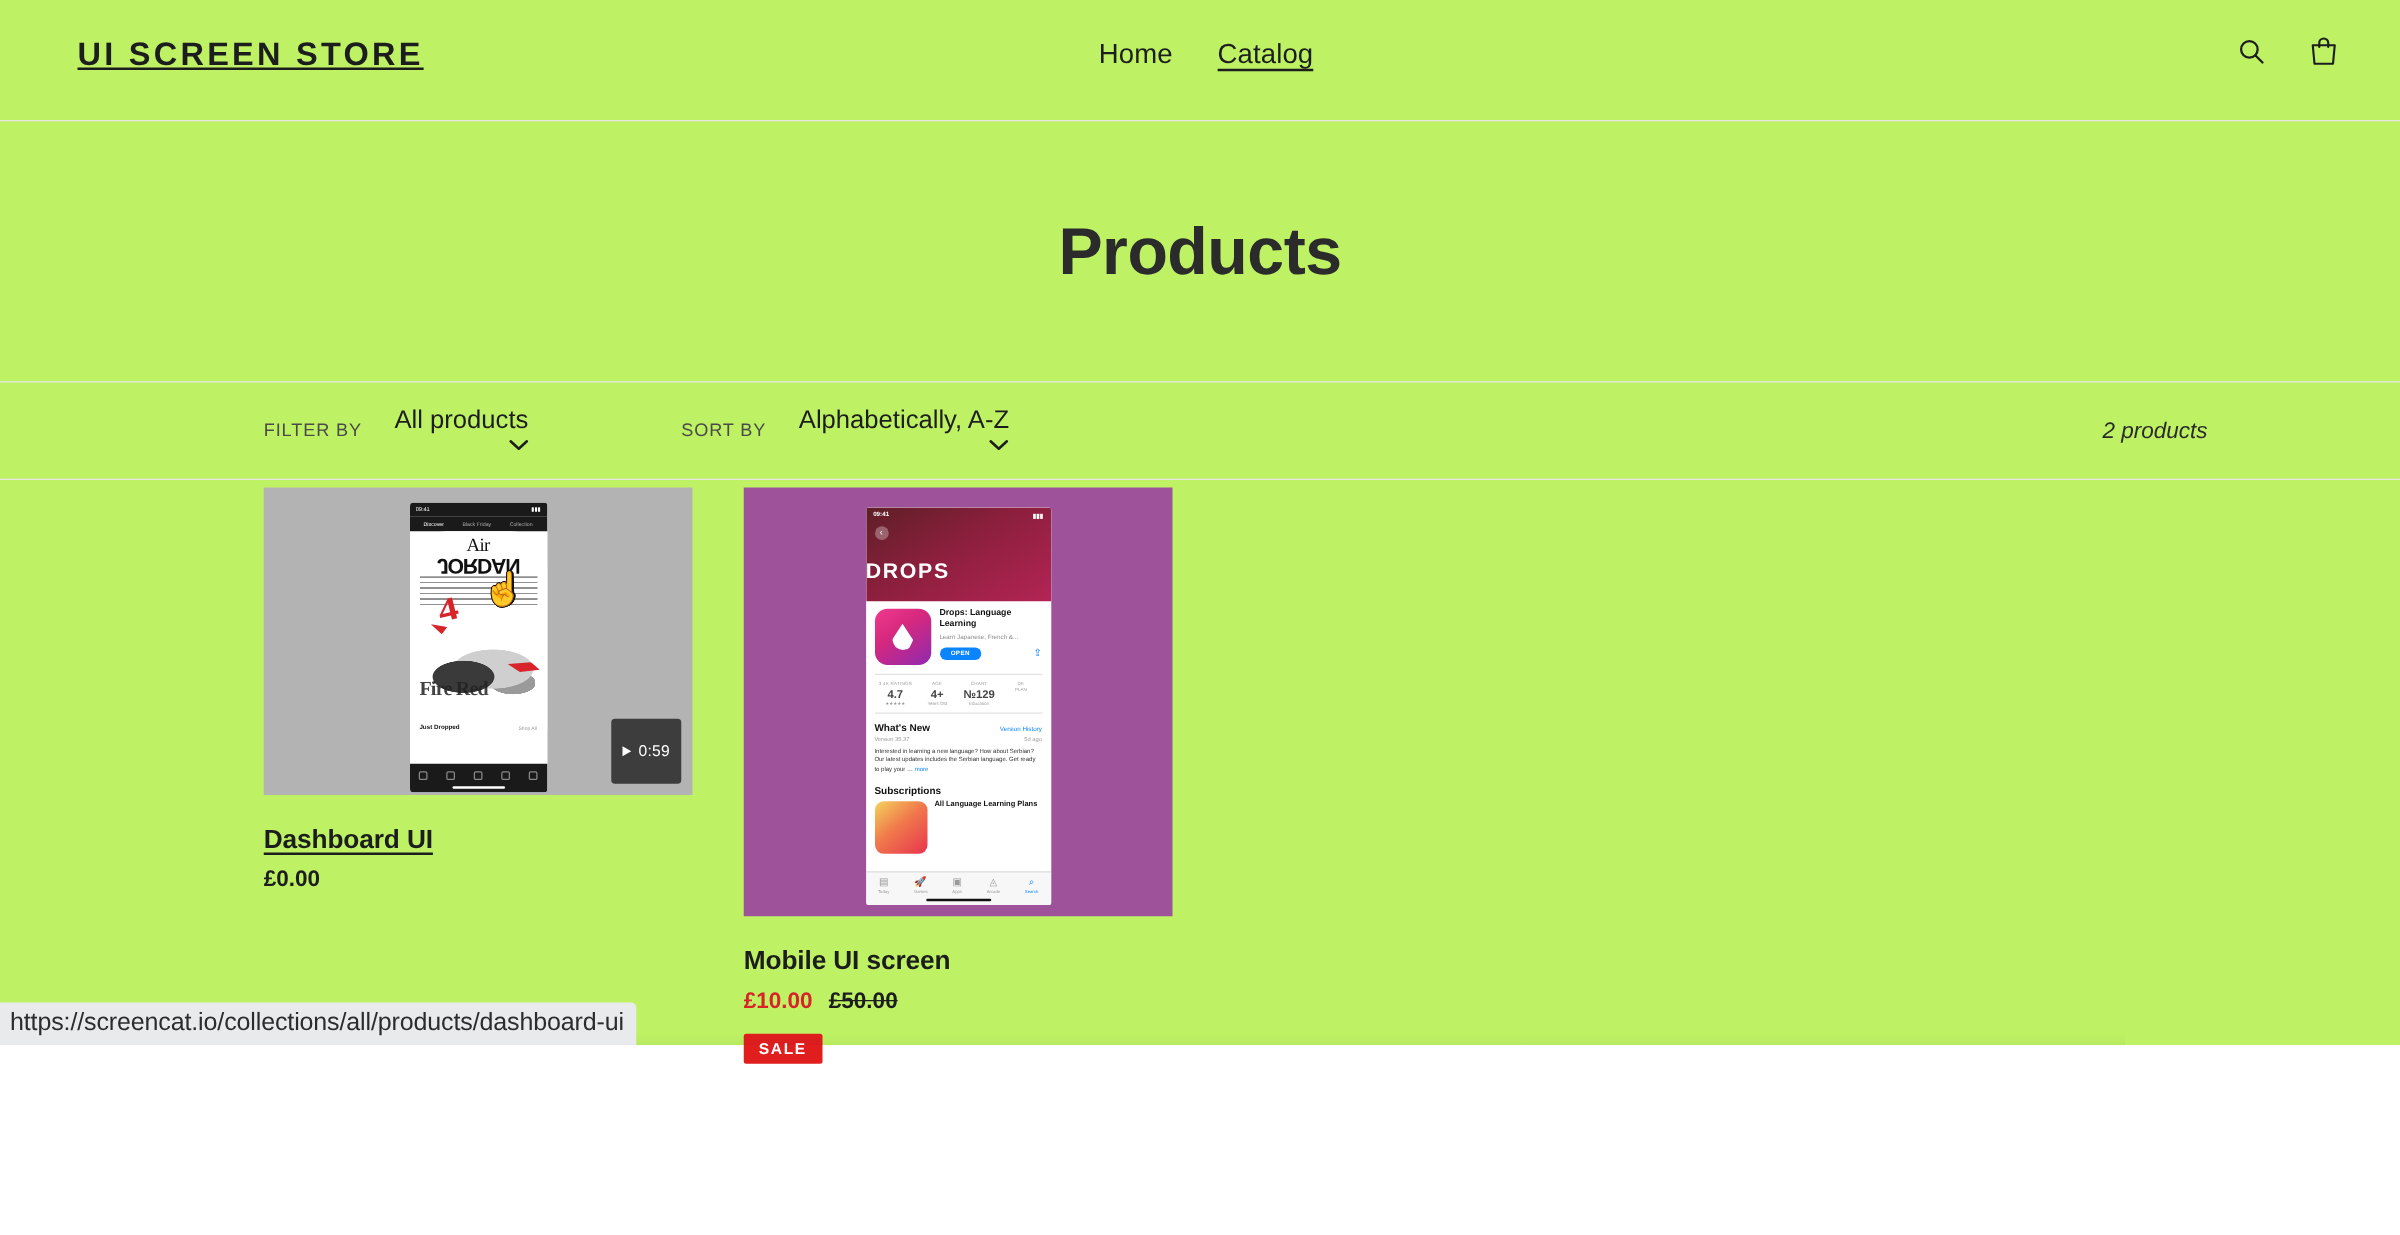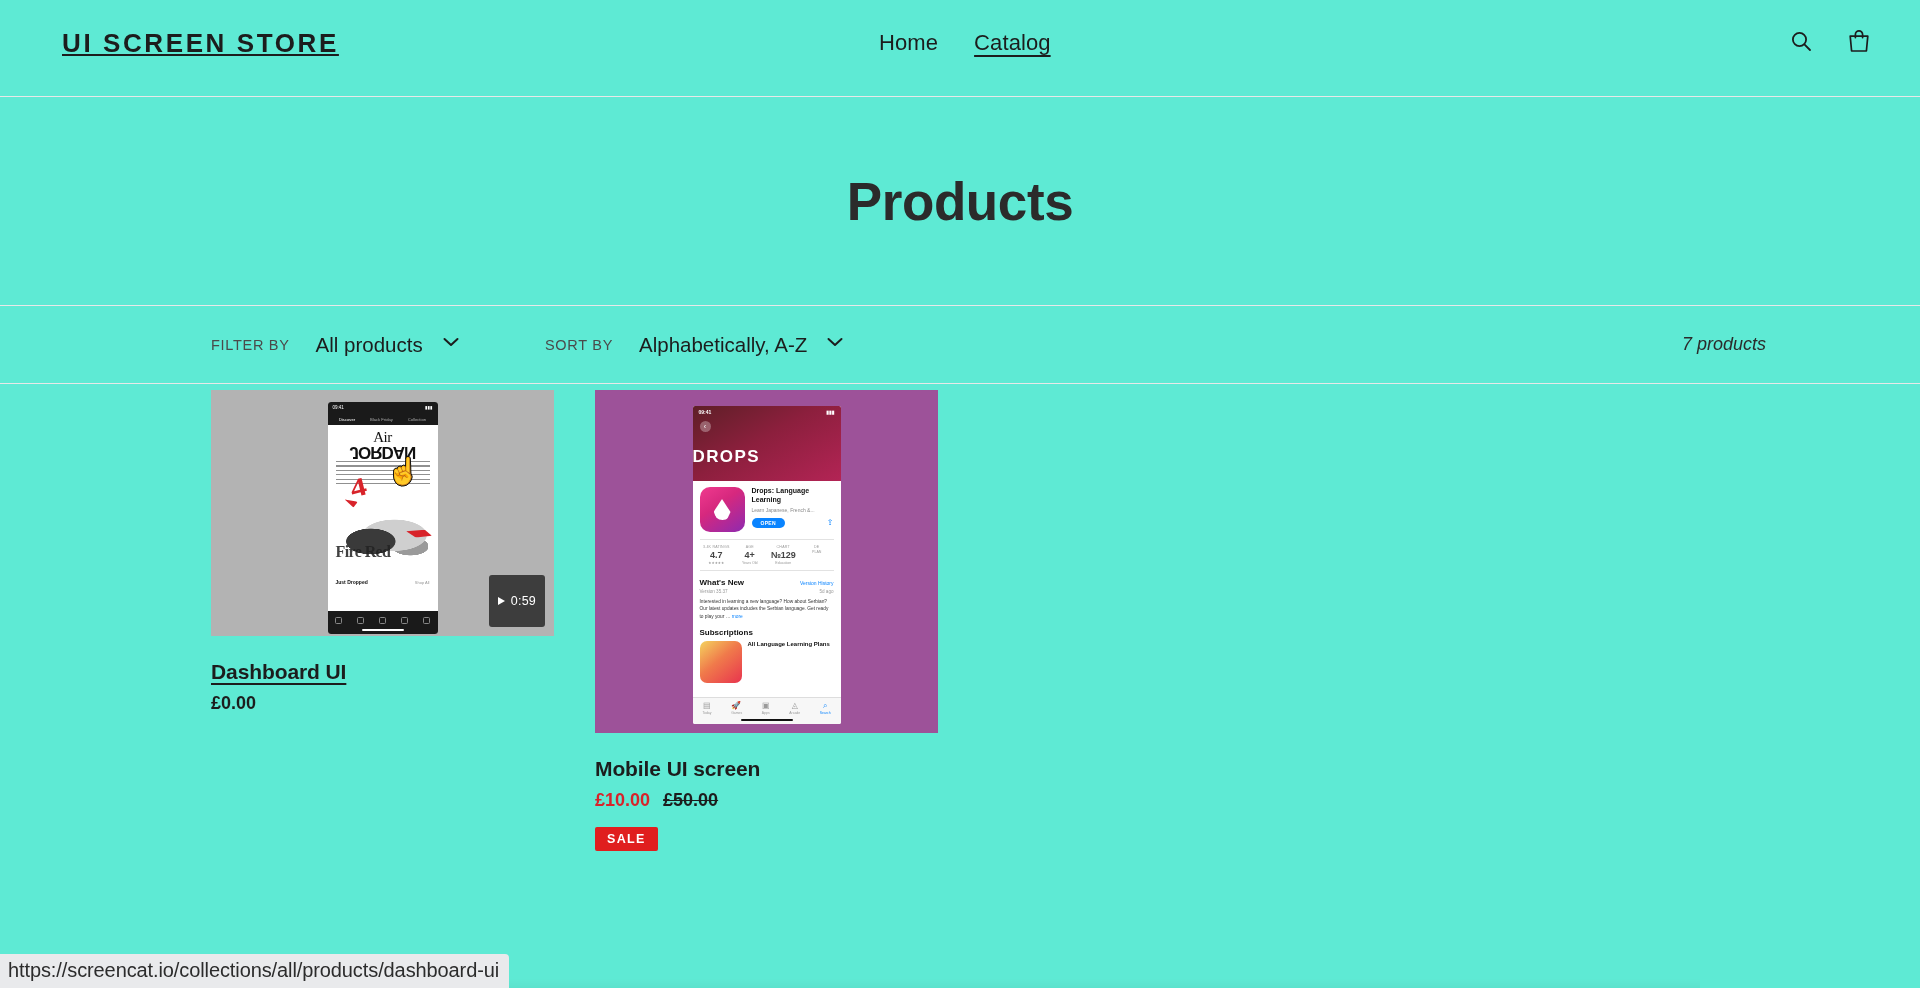--- a/index.html
+++ b/index.html
@@ -5,21 +5,21 @@
 <style>
   * { box-sizing: border-box; margin: 0; padding: 0; }
   html, body {
     width: 1920px; height: 988px;
     overflow: hidden;
     background: #ffffff;
     font-family: "Liberation Sans", sans-serif;
     color: #1c1d1d;
     -webkit-font-smoothing: antialiased;
   }
-  .page { position: relative; width: 1920px; height: 988px; background: #5eead4; }
+  .page { position: relative; width: 1920px; height: 836px; background: #bef264; }
 
   
   .site-header {
     position: relative;
     height: 97px;
     border-bottom: 1px solid #e8e8e8;
     display: flex;
     align-items: center;
   }
   .logo {
@@ -99,22 +99,23 @@
     font-size: 14.5px;
     letter-spacing: .7px;
     color: #4a4a4a;
     text-transform: uppercase;
     margin-right: 26px;
     white-space: nowrap;
   }
   .select-wrap {
     position: relative;
     display: flex;
-    align-items: flex-start;
+    align-items: flex-end;
     cursor: pointer;
+    flex-direction: column;
   }
   .select-value {
     font-size: 20.5px;
     color: #1c1d1d;
     white-space: nowrap;
   }
   .chev {
     margin-left: 20px;
     display: block;
   }
@@ -466,21 +467,21 @@
       <div class="select-wrap">
         <span class="select-value">Alphabetically, A-Z</span>
         <span class="chev">
           <svg width="16" height="10" viewBox="0 0 16 10" fill="none" stroke="#1c1d1d" stroke-width="2">
             <polyline points="1.5,2 8,8 14.5,2" stroke-linecap="round" stroke-linejoin="round"></polyline>
           </svg>
         </span>
       </div>
     </div>
 
-    <span class="product-count">7 products</span>
+    <span class="product-count">2 products</span>
   </section>
 
   <section class="grid">
 
     <a class="card" href="#">
       <div class="card-media tall">
 
         <div class="phone1">
           <div class="p1-status">
             <span>09:41</span>

